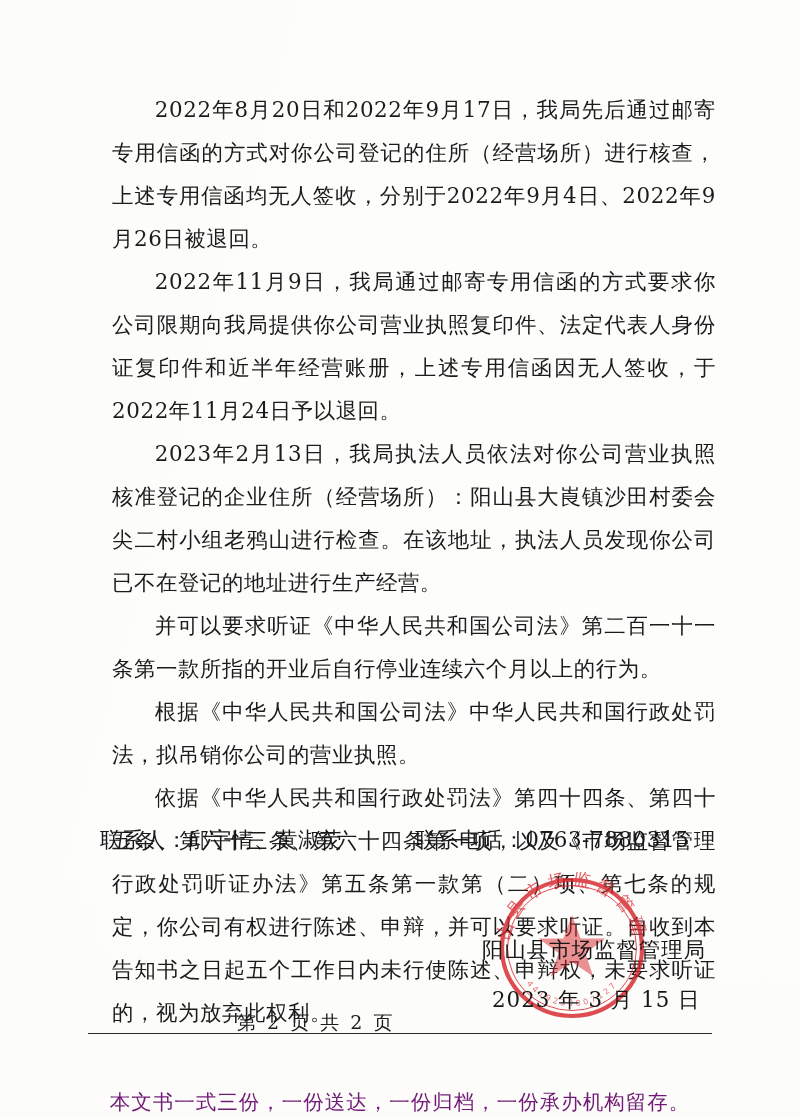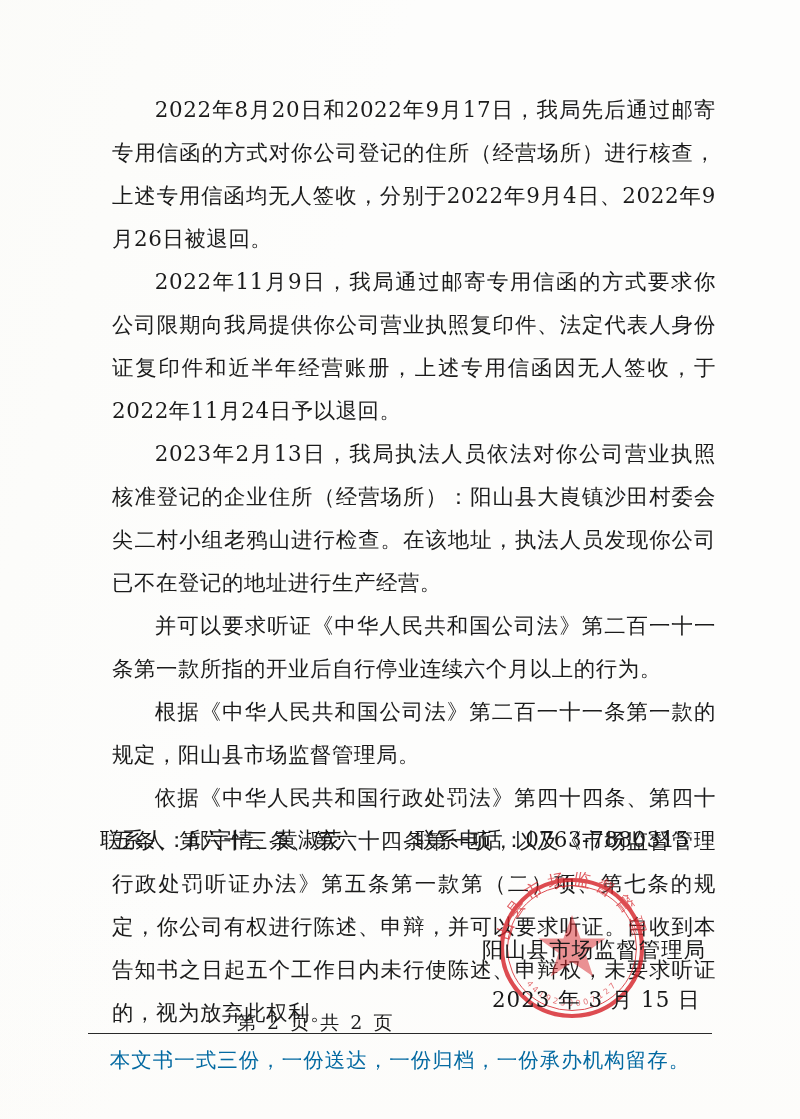--- a/index.html
+++ b/index.html
@@ -111,40 +111,40 @@
     top: 1033px;
     width: 624px;
     height: 0;
     border-top: 1.6px solid #2a2a2a;
     z-index: 5;
   }
 
   .footer-note {
     position: absolute;
     left: 0;
-    top: 1046px;
+    top: 1088px;
     width: 800px;
     text-align: center;
     font-size: 20.5px;
     letter-spacing: 1px;
-    color: #0369a1;
+    color: #701a75;
     z-index: 5;
   }
 </style>
 </head>
 <body>
 
 <div class="page-scan-tint"></div>
 
 <div class="doc-body">
   <p class="para">2022年8月20日和2022年9月17日，我局先后通过邮寄专用信函的方式对你公司登记的住所（经营场所）进行核查，上述专用信函均无人签收，分别于2022年9月4日、2022年9月26日被退回。</p>
   <p class="para">2022年11月9日，我局通过邮寄专用信函的方式要求你公司限期向我局提供你公司营业执照复印件、法定代表人身份证复印件和近半年经营账册，上述专用信函因无人签收，于2022年11月24日予以退回。</p>
   <p class="para">2023年2月13日，我局执法人员依法对你公司营业执照核准登记的企业住所（经营场所）：阳山县大崀镇沙田村委会尖二村小组老鸦山进行检查。在该地址，执法人员发现你公司已不在登记的地址进行生产经营。</p>
   <p class="para">并可以要求听证《中华人民共和国公司法》第二百一十一条第一款所指的开业后自行停业连续六个月以上的行为。</p>
-  <p class="para">根据《中华人民共和国公司法》第二百一十一条第一款的规定，阳山县市场监督管理局。</p>
+  <p class="para">根据《中华人民共和国公司法》中华人民共和国行政处罚法，拟吊销你公司的营业执照。</p>
   <p class="para">依据《中华人民共和国行政处罚法》第四十四条、第四十五条、第六十三条、第六十四条第一项，以及《市场监督管理行政处罚听证办法》第五条第一款第（二）项、第七条的规定，你公司有权进行陈述、申辩，并可以要求听证。自收到本告知书之日起五个工作日内未行使陈述、申辩权，未要求听证的，视为放弃此权利。</p>
 </div>
 
 <div class="contact-row">
   <span class="contact-person">联系人：邱宇情、黄淑荧</span>
   <span class="contact-phone">联系电话：0763-7880315</span>
 </div>
 
 <div class="seal">
   <svg viewBox="0 0 178 148" xmlns="http://www.w3.org/2000/svg">

